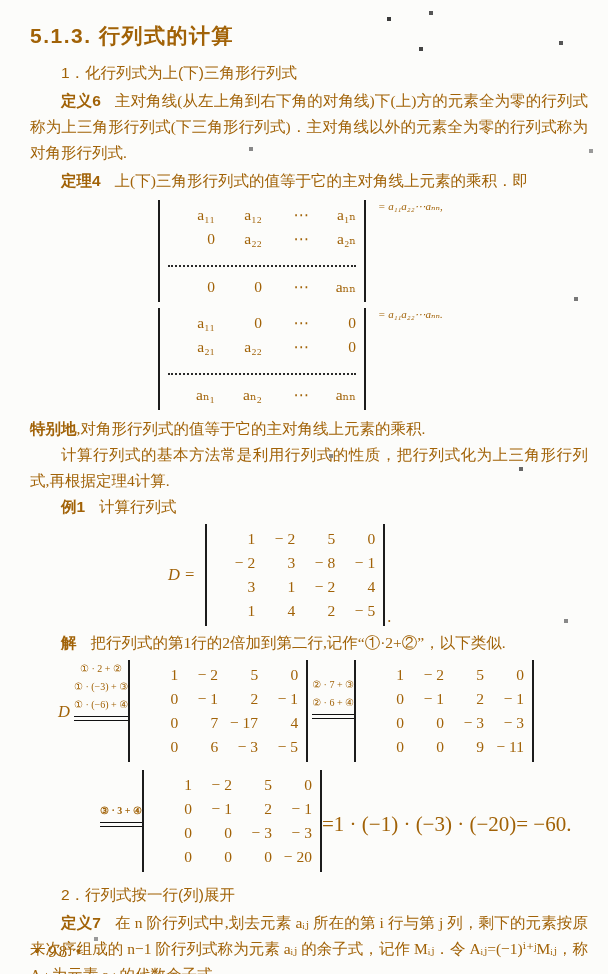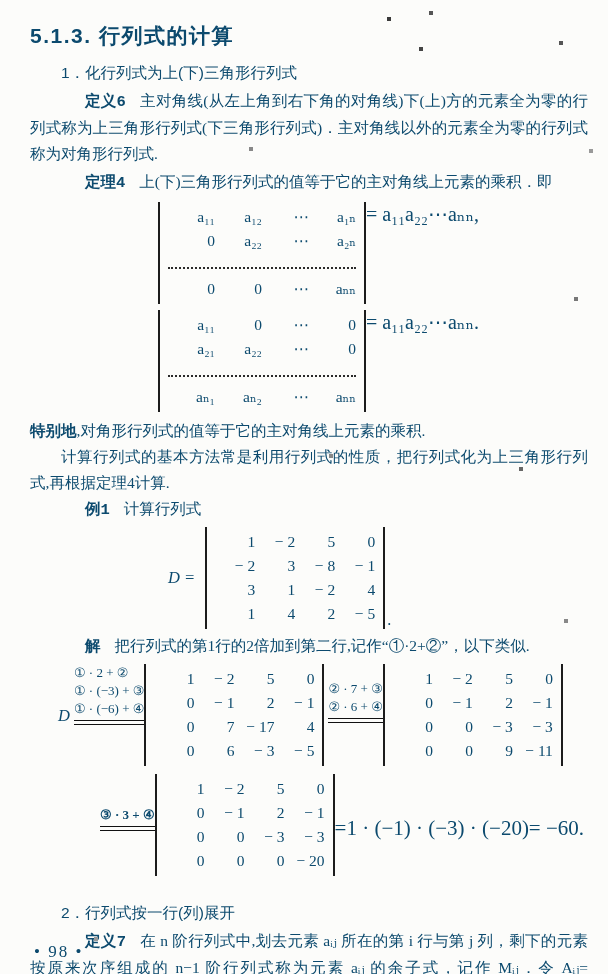--- a/index.html
+++ b/index.html
@@ -1,56 +1,56 @@
 <!DOCTYPE html>
 <html><head>
 <meta charset="utf-8">
 <style>
   html,body { margin:0; padding:0; background:#e9e9e6; }
   .page {
     position:relative; width:608px; height:974px; box-sizing:border-box;
-    margin:0 auto; background:#fcfcfa; color:#0c4a6e; overflow:hidden;
+    margin:0 auto; background:#fcfcfa; color:#a16207; overflow:hidden;
     padding:24px 20px 0 30px;
     font-family:"Liberation Serif","DejaVu Serif",serif;
   }
   .speckles { position:absolute; top:0; left:0; width:2px; height:2px; background:transparent;
     box-shadow: 388px 18px 0 1px #3a3a3a, 560px 42px 0 1px #555, 420px 48px 0 1px #444,
       250px 148px 0 1px #888, 575px 298px 0 1px #777, 520px 468px 0 1px #666,
       565px 620px 0 1px #888, 430px 12px 0 1px #555, 95px 938px 0 1px #999,
       330px 455px 0 1px #888, 590px 150px 0 1px #999;
   }
   h1.title { font-size:21px; line-height:24px; margin:0 0 12px 0; font-weight:bold;
     letter-spacing:1.5px; font-family:"Liberation Sans","DejaVu Sans",sans-serif; }
   p.para { font-size:15.5px; line-height:26px; margin:2px 0; text-align:justify; text-indent:2em; }
   p.noindent { text-indent:0; }
   p.tight { margin:0; }
   .hd { font-weight:normal; font-family:"Liberation Sans","DejaVu Sans",sans-serif; }
-  b.term { font-family:Liberation Mono, monospace; margin-right:0.9em;margin-left:24px; }
+  b.term { font-family:Liberation Sans, sans-serif; margin-right:0.9em; }
   b.term-tight { font-family:"Liberation Sans","DejaVu Sans",sans-serif; margin-right:0; }
 
   
   .det { display:inline-block; border-left:2px solid #1c1c1c; border-right:2px solid #1c1c1c;
     padding:3px 8px; }
   .mrow { display:flex; }
   .mcell { text-align:right; font-size:15.5px; line-height:24px; white-space:pre; }
   .det.symbols .mcell { width:47px; }
   .det.nums .mcell { width:40px; }
   .mrow.dots { border-bottom:2.5px dotted #2a2a2a; height:14px; margin-bottom:8px; }
 
   .theorem-math { margin:6px 0 2px 128px; }
   .equation { display:flex; align-items:flex-start; margin-bottom:6px; }
-  .eq-result { font-size:20px; white-space:nowrap; }
+  .eq-result { margin-left:12px; font-size:11px; font-style:italic; white-space:nowrap; }
 
   .d-display { display:flex; align-items:center; margin:4px 0 4px 138px; }
   .d-lhs { font-size:16.5px; font-style:italic; margin-right:10px; }
   .d-period { font-size:16px; margin-left:2px; align-self:flex-end; }
 
   
   .step-row { display:flex; align-items:flex-start; margin-left:28px; margin-top:4px; }
-  .op-line { font-size:13px; line-height:18px; white-space:nowrap; }
+  .op-line { font-size:10px; line-height:18px; white-space:nowrap;text-align:center; }
   .dbl { border-top:1.5px solid #111; border-bottom:1.5px solid #111; height:2.5px; margin-top:2px; }
   .d-sym { font-size:16.5px; font-style:italic; margin:42px 4px 0 0; }
   .stack1 { margin-top:0; }
   .stack2 { margin-top:16px; margin-left:4px; }
   .stack3 { margin-top:32px;font-weight:bold; }
   .final-result { margin-top:42px; font-size:21px; white-space:nowrap; }
   .row2 { margin-left:70px; margin-top:8px; }
 
   .page-number { position:absolute; left:34px; bottom:12px; font-size:17px; letter-spacing:2px; }
 </style>
@@ -258,18 +258,18 @@
         <div class="mrow">
           <span class="mcell">0</span>
           <span class="mcell">0</span>
           <span class="mcell">0</span>
           <span class="mcell">− 20</span>
         </div>
       </div>
     <div class="final-result">=1 · (−1) · (−3) · (−20)= −60.</div>
   </div>
 
-  <p class="para hd" style="margin-top:24px">2．行列式按一行(列)展开</p>
+  <p class="para hd" style="margin-top:10px">2．行列式按一行(列)展开</p>
 
   <p class="para tight"><b class="term">定义7</b><span>在 n 阶行列式中,划去元素 aᵢⱼ 所在的第 i 行与第 j 列，剩下的元素按原来次序组成的 n−1 阶行列式称为元素 aᵢⱼ 的余子式，记作 Mᵢⱼ．令 Aᵢⱼ=(−1)ⁱ⁺ʲMᵢⱼ，称 Aᵢⱼ 为元素 aᵢⱼ 的代数余子式 .</span></p>
 
   <div class="page-number">• 98 •</div>
 </div>
 
 </body></html>

